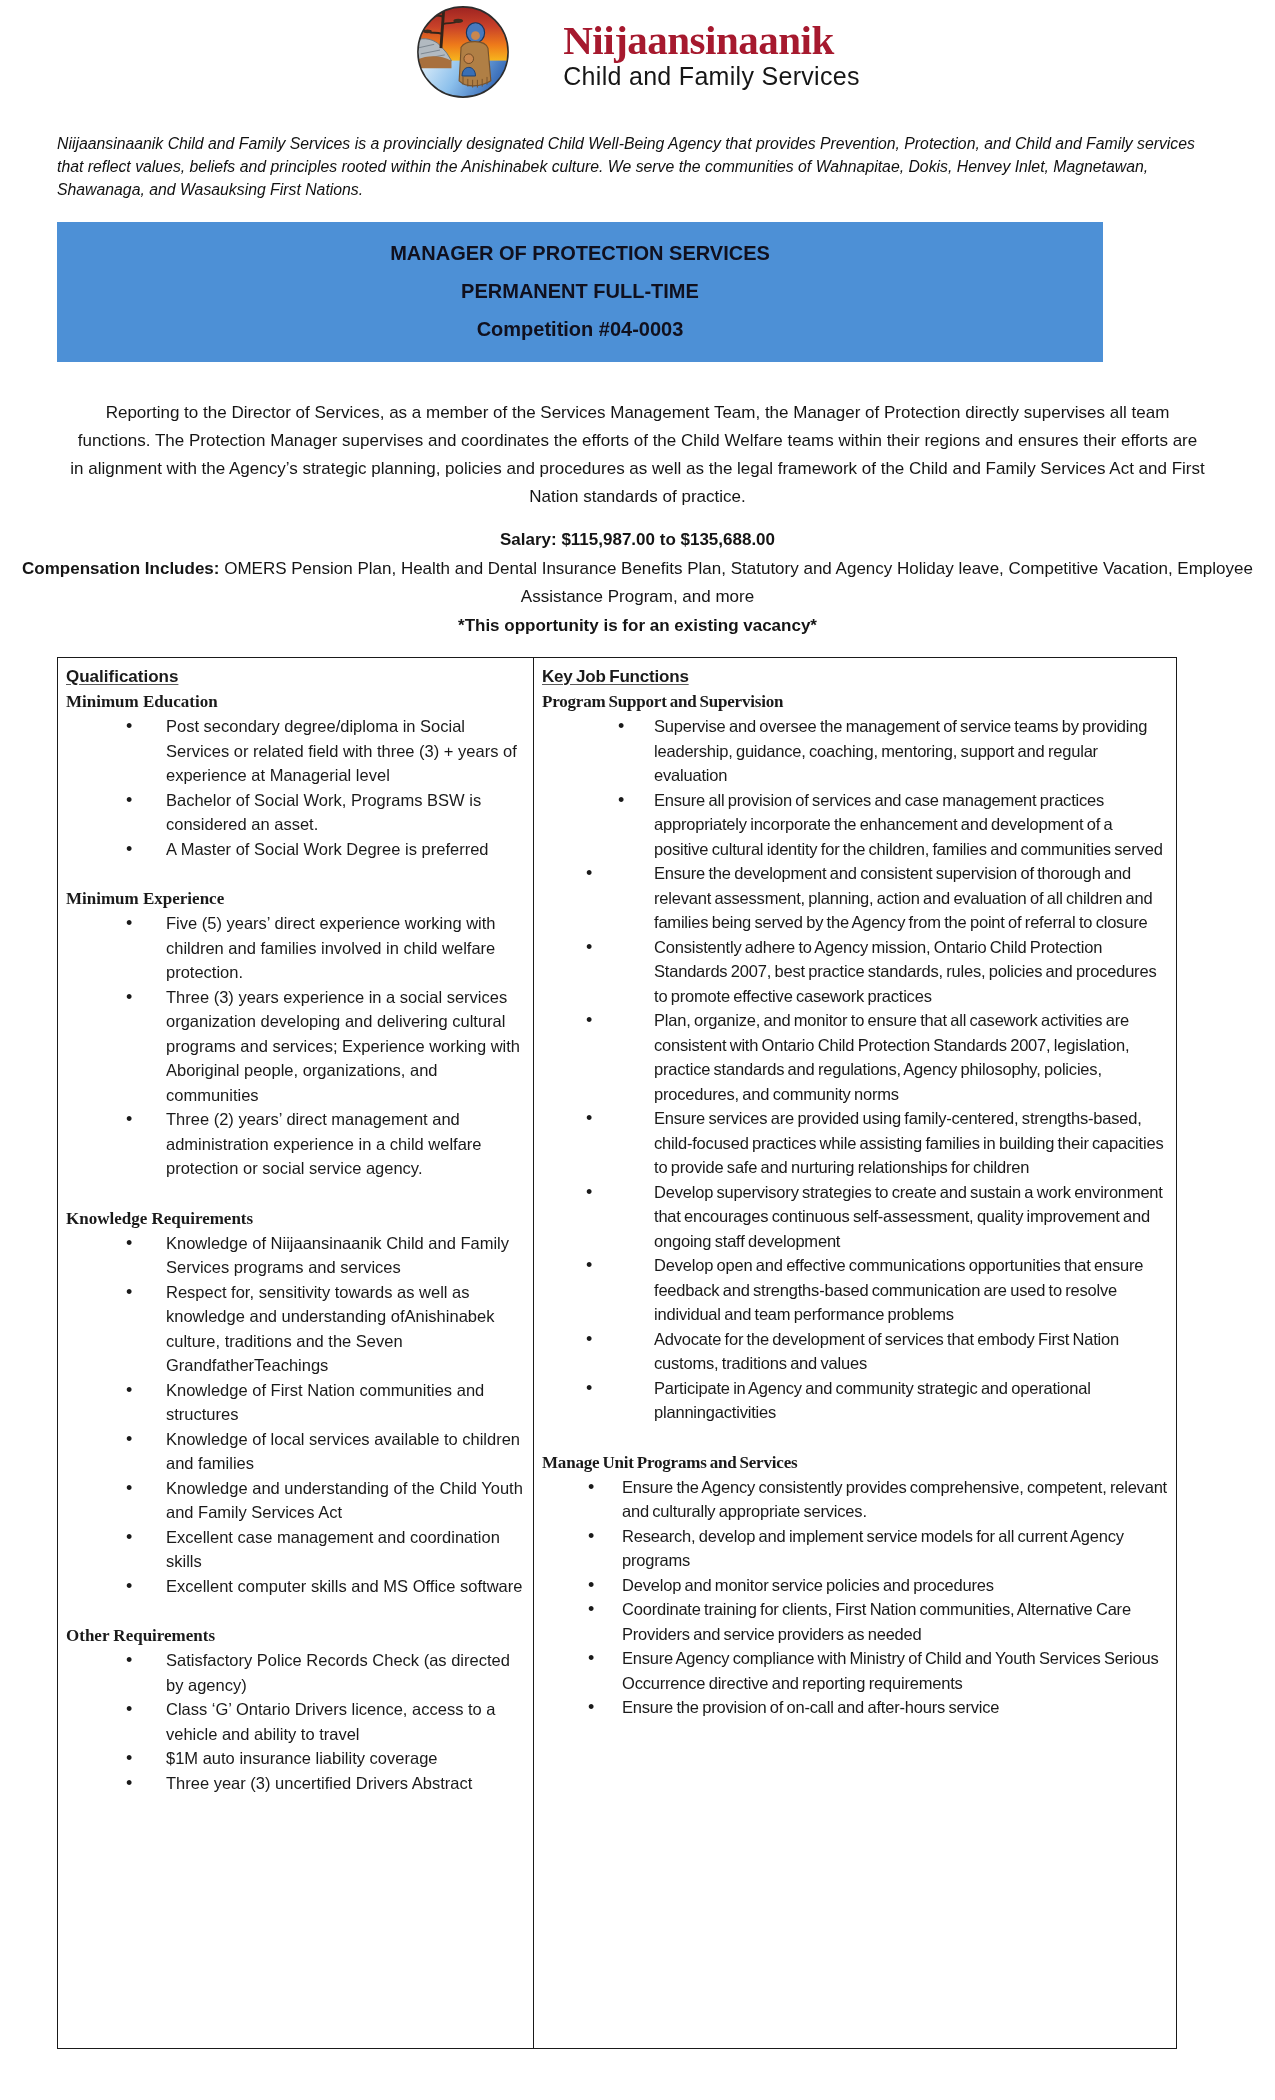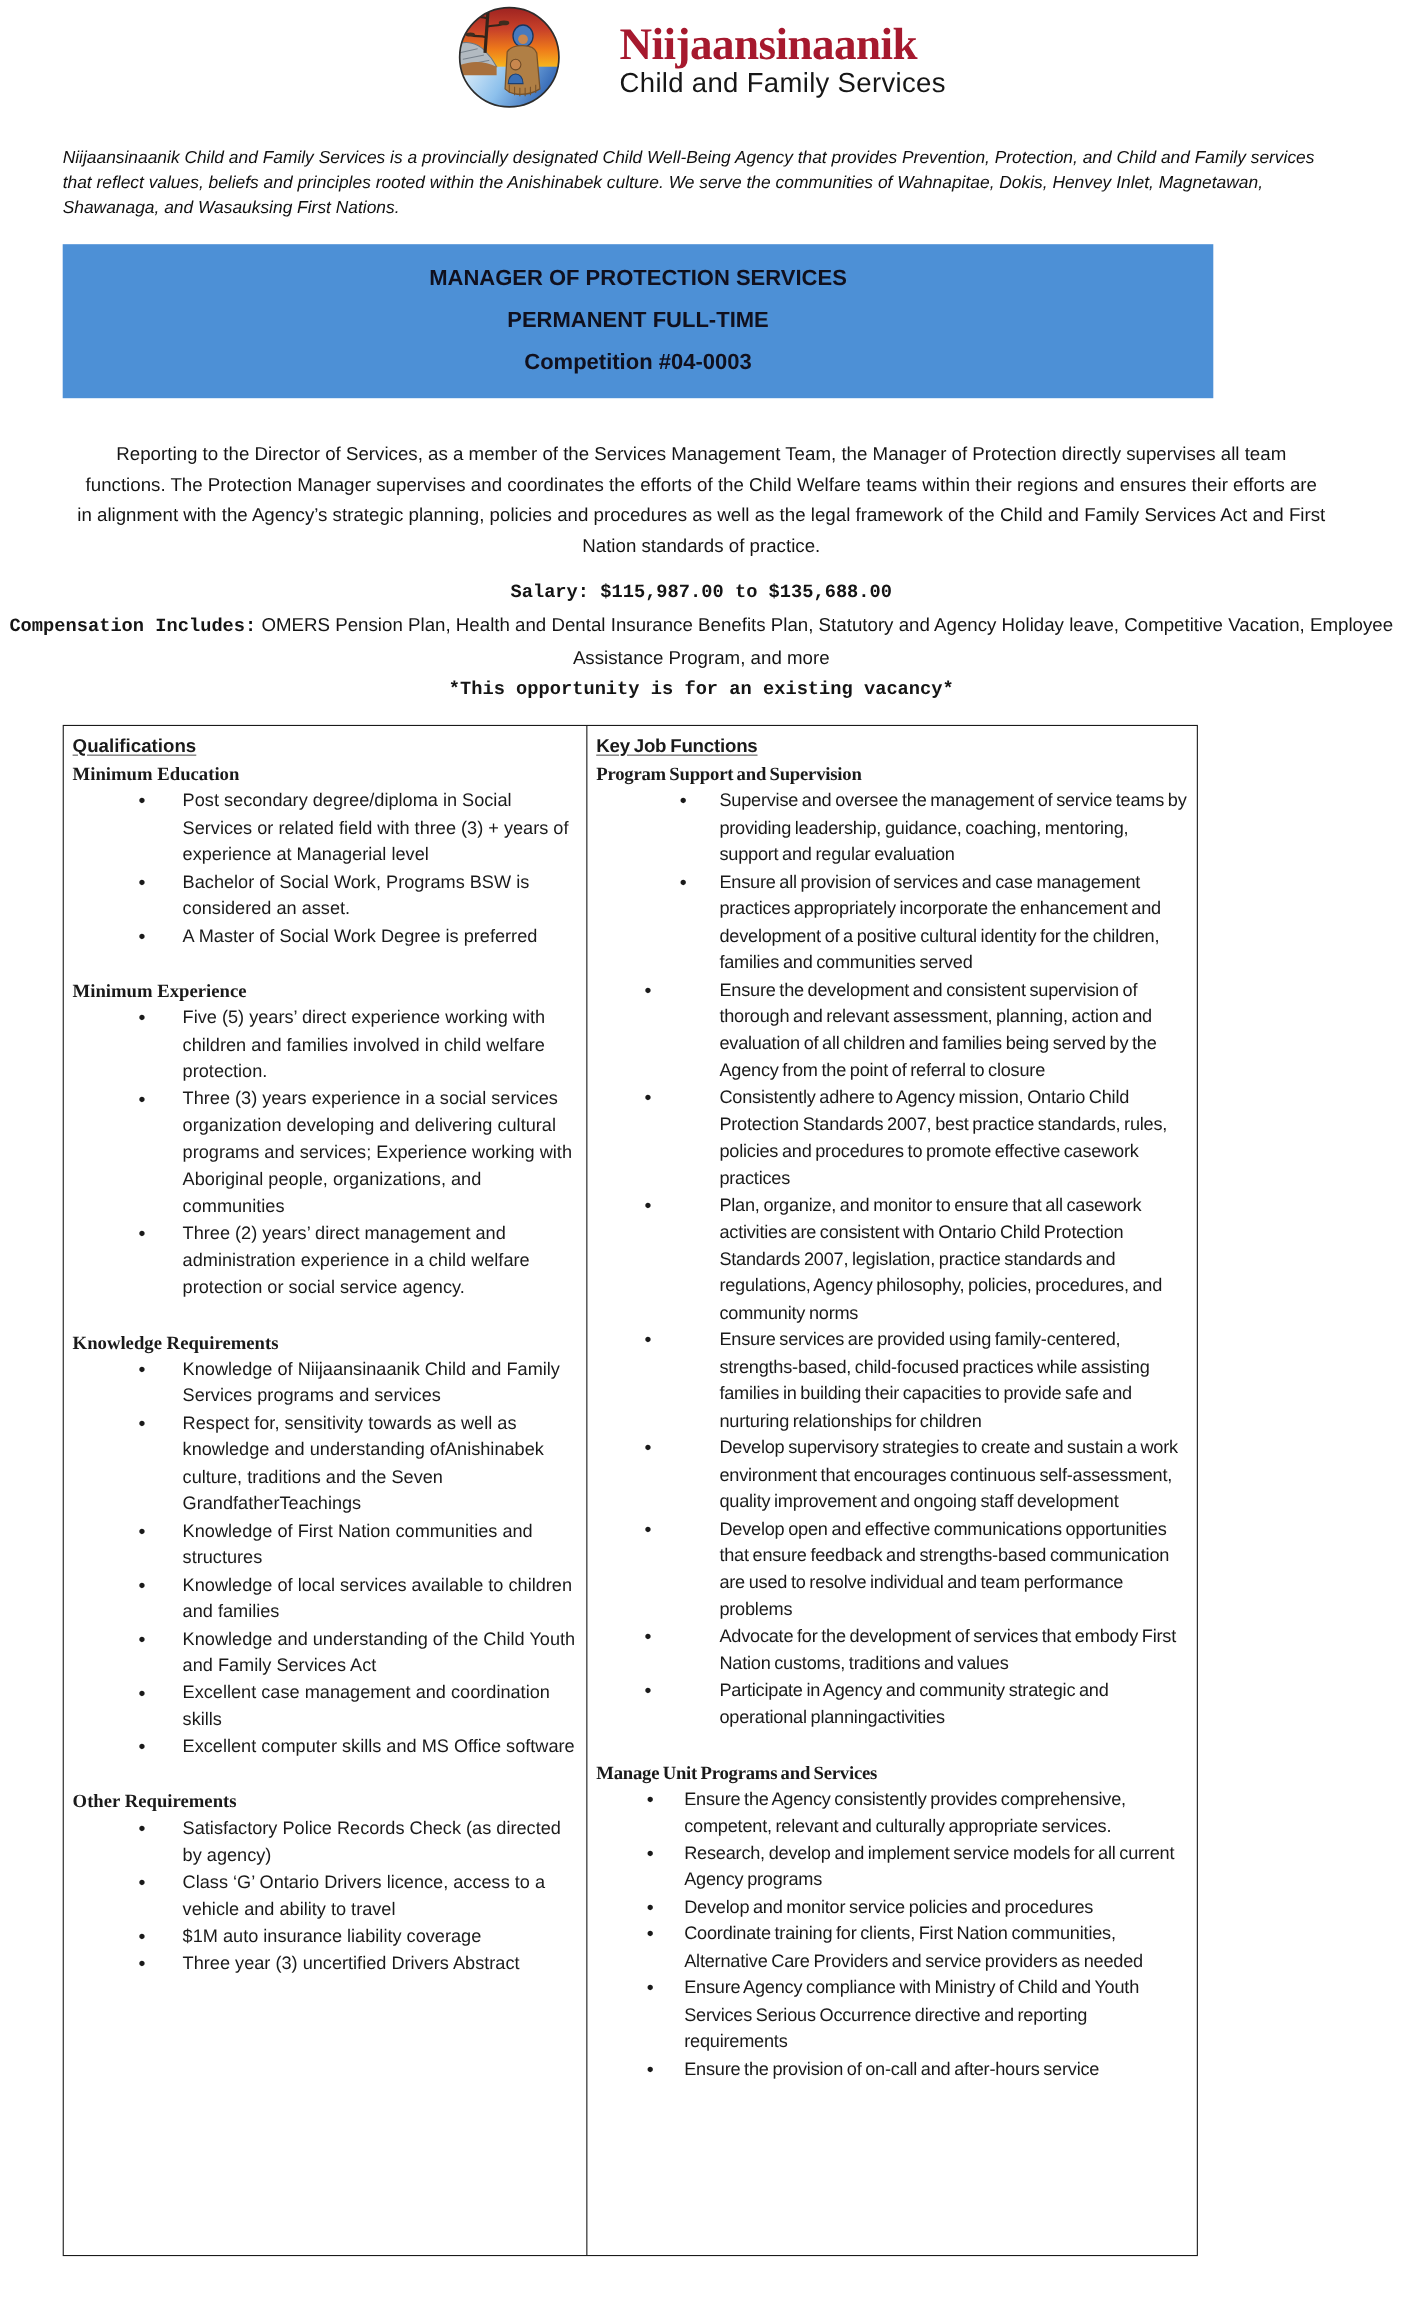--- a/index.html
+++ b/index.html
@@ -41,25 +41,25 @@
   .banner-line { font-weight:bold; font-size:20px; line-height:38px; color:#10101e; }
 
   
   .summary {
     margin:37px 70px 0; text-align:center;
     font-size:17px; line-height:28px; color:#151515;
   }
 
   
   .comp-block { margin-top:15px; text-align:center; font-size:17px; line-height:28.5px; color:#151515; }
-  .bold { font-weight:bold;font-family:Liberation Mono, monospace; }
+  .bold { font-weight:bold; }
 
   
   .jobtable {
-    margin:17px 17px 0 57px; width:1032px; height:1392px;
+    margin:17px 17px 0 57px; width:1120px; height:1392px;
     border:1.5px solid #1a1a1a; display:flex; overflow:hidden;
   }
   .col { padding:6px 8px 0 8px; }
   .col-left  { width:476px; border-right:1.5px solid #1a1a1a; }
   .col-right { flex:1; letter-spacing:-0.2px; word-spacing:-1px; }
   .col-title {
     font-weight:bold; font-size:17px; line-height:25px;
     text-decoration:underline; text-underline-offset:2px;
     text-decoration-color:#5a5a5a;
   }

